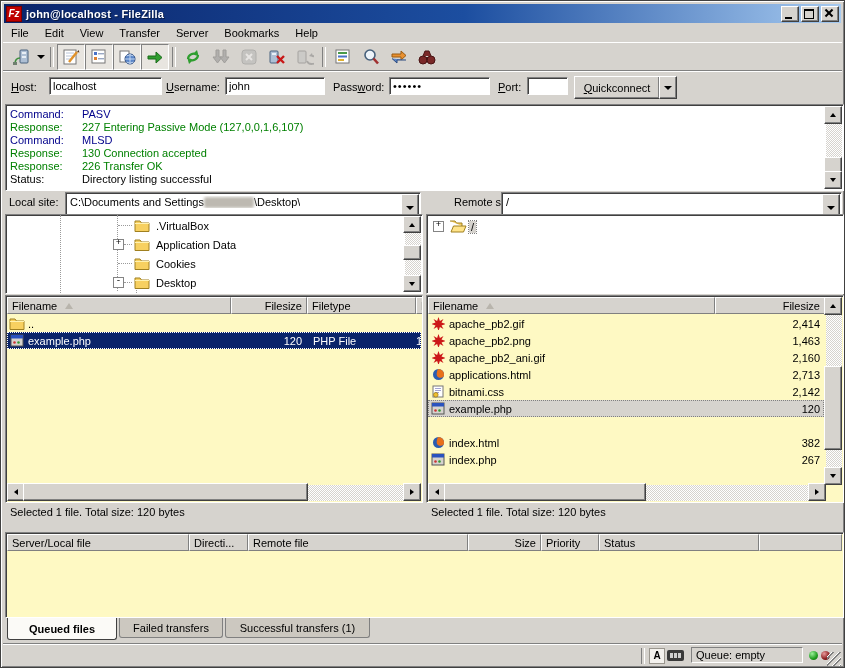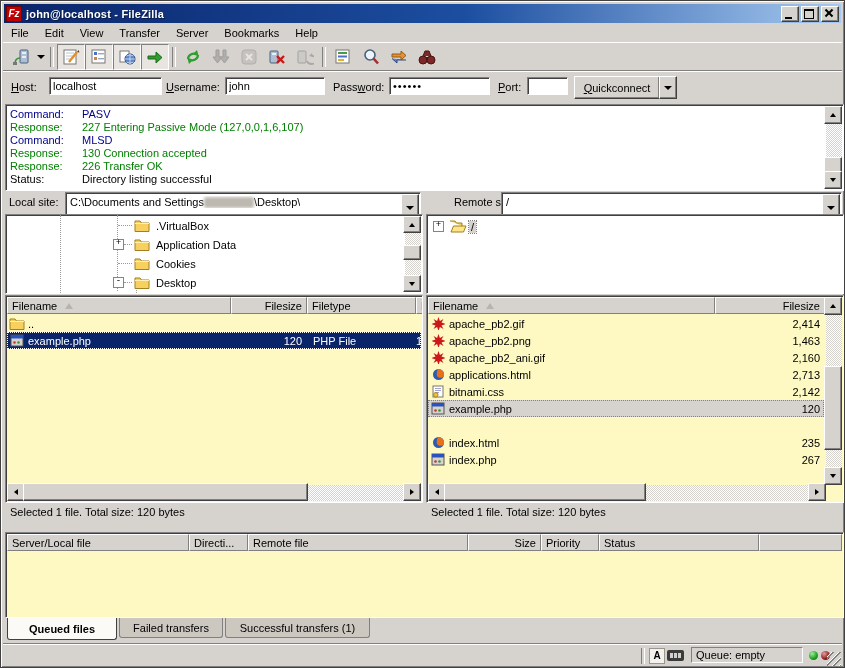--- a/index.html
+++ b/index.html
@@ -504,21 +504,21 @@
       <span class="fsize" style="left:288px;width:104px;">120</span>
     </div>
     <div class="frow" style="top:138px;width:396px;">
       <span class="icon-cell">
           <svg width="13" height="13">
             <circle cx="6.5" cy="6.5" r="5.5" fill="#2a5db0"></circle>
             <path d="M6.5 1a5.5 5.5 0 0 1 5 7.8C9.5 10.8 4.2 10 4.7 5.6 5 3 5.5 1.5 6.5 1z" fill="#e8701a"></path>
           </svg>
         </span>
       <span class="fname">index.html</span>
-      <span class="fsize" style="left:288px;width:104px;">235</span>
+      <span class="fsize" style="left:288px;width:104px;">382</span>
     </div>
     <div class="frow" style="top:155px;width:396px;">
       <span class="icon-cell">
           <svg width="14" height="13">
             <rect x="1" y="1" width="12" height="11" fill="#d6d3ce" stroke="#555"></rect>
             <rect x="1" y="1" width="12" height="3.5" fill="#2a52be"></rect>
             <circle cx="4.5" cy="8.5" r="1.3" fill="#c33"></circle>
             <circle cx="8.5" cy="8.5" r="1.3" fill="#393"></circle>
           </svg>
         </span>

